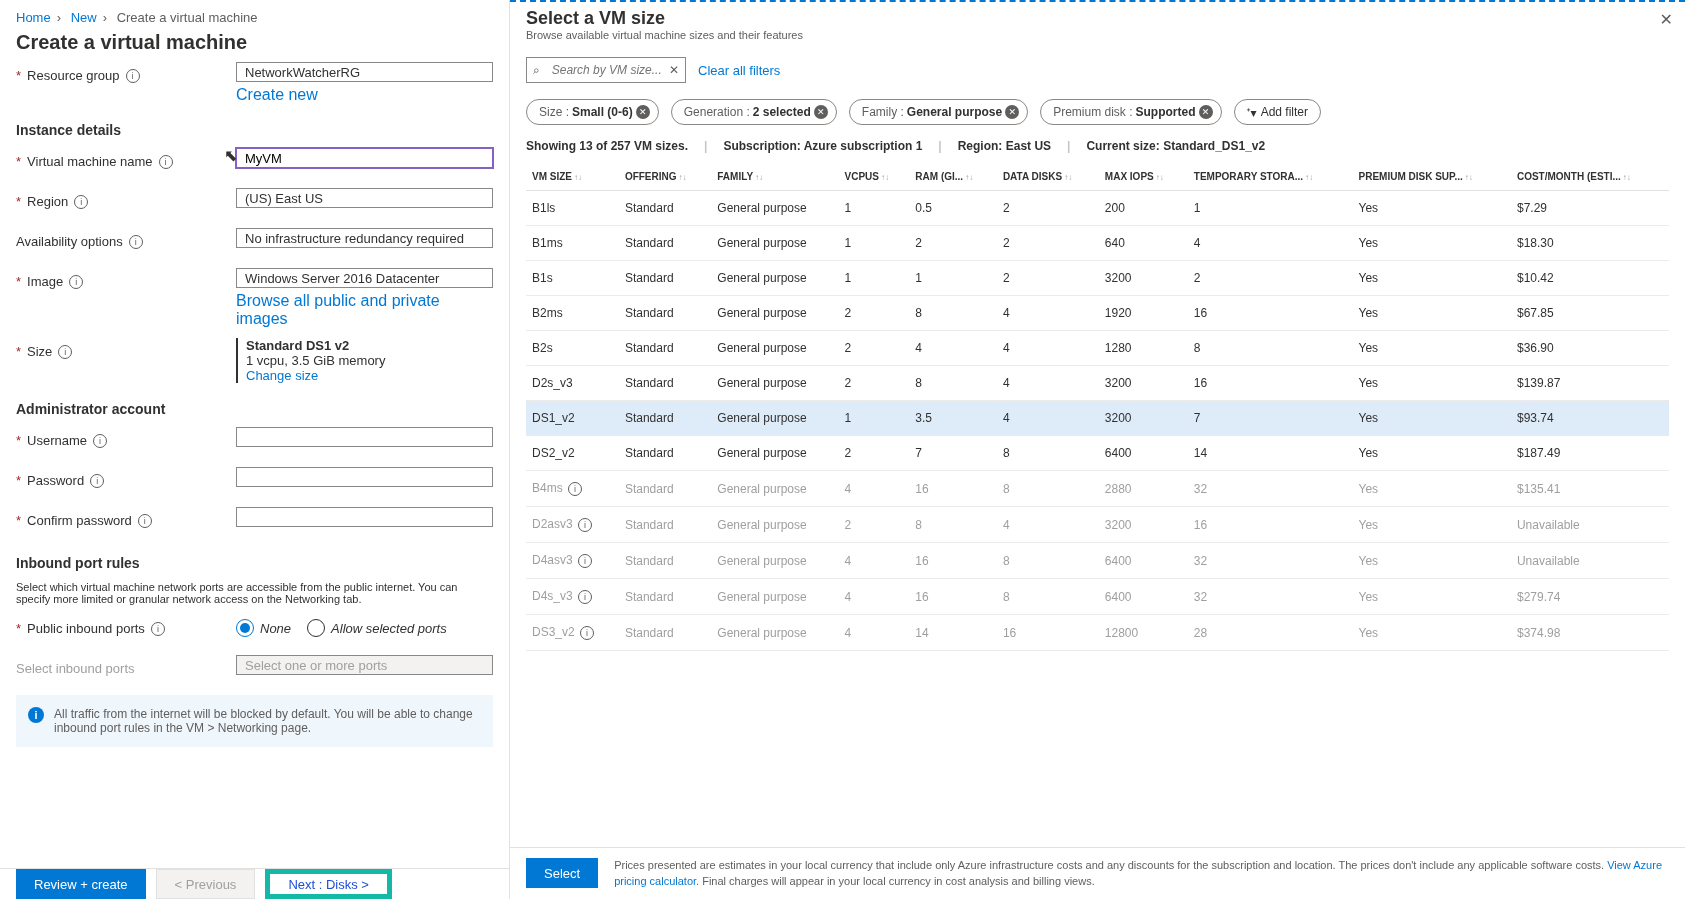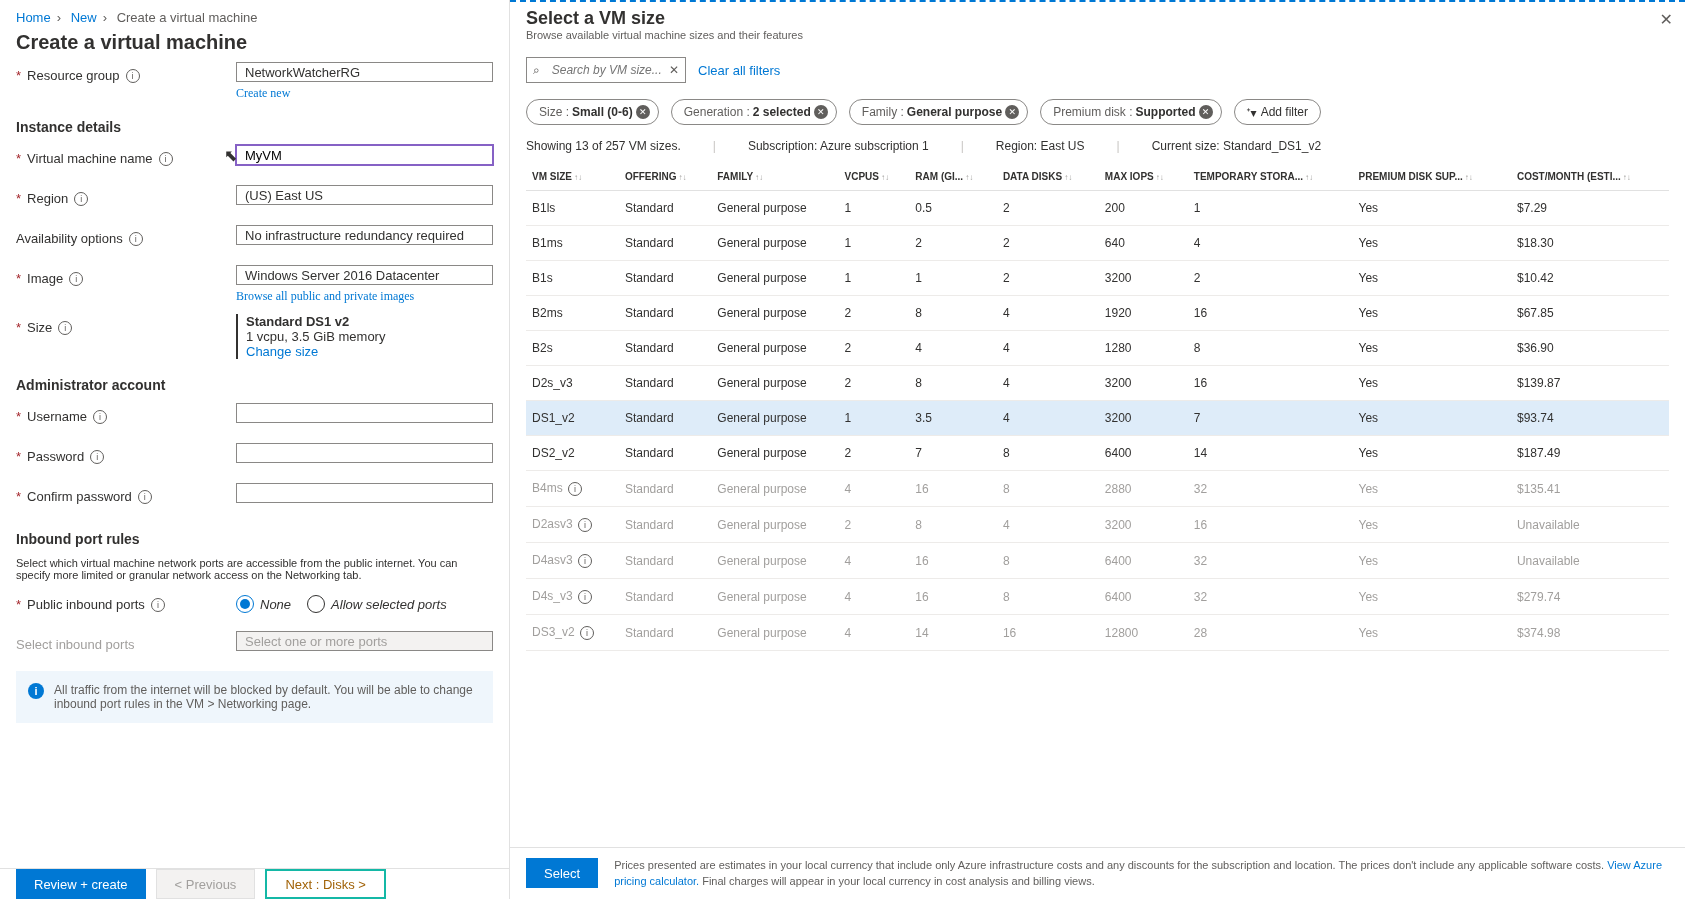--- a/index.html
+++ b/index.html
@@ -22,59 +22,59 @@
 .form-label .req { color: #a4262c; margin-right: 2px; }
 .form-control { flex: 1; }
 .info-icon { display: inline-flex; width: 14px; height: 14px; border: 1px solid #605e5c; border-radius: 50%; font-size: 9px; align-items: center; justify-content: center; color: #605e5c; margin-left: 2px; }
 
 input[type=text], input[type=password], select, .select-box {
   width: 100%; height: 20px; border: 1px solid #8a8886; padding: 0 8px; font-size: 13px; background: #fff;
 }
 .select-box { display: flex; align-items: center; position: relative; }
 .select-box.highlight { border-color: #8661c5; box-shadow: 0 0 0 1px #8661c5; }
 .link { color: #0078d4; font-size: 13px; cursor: pointer; }
-.link-small { font-size: 12px; font-family: Liberation Serif, serif; }
+.link-small { font-size: 16px; }
 
 .size-block { border-left: 2px solid #323130; padding-left: 8px; }
 .size-block .size-name { font-weight: 600; }
 .size-block .size-spec { color: #323130; }
 
 .radio-group { display: flex; gap: 16px; align-items: center; padding-top: 4px; }
 .radio-item { display: flex; align-items: center; gap: 6px; font-style: italic; }
 .radio-outer { width: 18px; height: 18px; border: 1px solid #323130; border-radius: 50%; display: flex; align-items: center; justify-content: center; }
 .radio-outer.checked { border-color: #0078d4; }
 .radio-inner { width: 10px; height: 10px; background: #0078d4; border-radius: 50%; }
 
 .info-box { background: #eff6fc; padding: 12px; display: flex; gap: 10px; margin-top: 10px; font-size: 12px; color: #605e5c; }
 .info-box .info-i { width: 16px; height: 16px; background: #0078d4; color: #fff; border-radius: 50%; display: flex; align-items: center; justify-content: center; font-size: 11px; font-weight: bold; flex-shrink: 0; }
 
 .footer-left { position: absolute; bottom: 0; left: 0; right: 0; border-top: 1px solid #e1e1e1; padding: 0 16px; display: flex; gap: 10px; background: #fff; }
 .btn { height: 30px; padding: 0 18px; border: none; font-size: 13px; cursor: pointer; }
 .btn-primary { background: #0078d4; color: #fff; }
-.btn-secondary { background: #fff; border: 2px solid #14b8a6; color: #a16207; }
+.btn-secondary { background: #fff; border: 5px solid #14b8a6; color: #1d4ed8; }
 .btn-disabled { background: #f3f2f1; color: #a19f9d; border: 1px solid #e1e1e1; cursor: not-allowed; }
 
 .right-header { padding: 6px 16px 8px; position: relative; }
 .right-header h2 { font-size: 18px; font-weight: 600; }
 .right-header .sub { font-size: 11px; color: #605e5c; }
 .close-x { position: absolute; right: 12px; top: 8px; font-size: 16px; color: #605e5c; cursor: pointer; }
 
 .filter-bar { padding: 8px 16px; display: flex; gap: 12px; align-items: center; flex-wrap: wrap; }
 .search-box { position: relative; width: 160px; height: 26px; border: 1px solid #8a8886; display: flex; align-items: center; padding: 0 6px; }
 .search-box input { border: none; outline: none; flex: 1; font-size: 12px; font-style: italic; color: #605e5c; }
 .search-box .x { font-size: 12px; color: #605e5c; cursor: pointer; }
 .search-box .mag { font-size: 12px; color: #605e5c; margin-right: 4px; }
 
 .filter-pill { height: 26px; border: 1px solid #8a8886; border-radius: 13px; padding: 0 8px 0 12px; display: flex; align-items: center; gap: 3px; font-size: 12px; background: #fff; }
 .filter-pill .lbl { color: #605e5c; }
 .filter-pill .val { font-weight: 600; color: #323130; }
 .filter-pill .x { width: 14px; height: 14px; background: #605e5c; color: #fff; border-radius: 50%; display: flex; align-items: center; justify-content: center; font-size: 9px; cursor: pointer; }
 .add-filter { height: 26px; border: 1px solid #8a8886; border-radius: 13px; padding: 0 12px; display: flex; align-items: center; gap: 4px; font-size: 12px; background: #fff; cursor: pointer; }
 
-.summary-bar { padding: 6px 16px 10px; font-size: 12px; color: #323130; display: flex; gap: 32px; align-items: center; }
+.summary-bar { padding: 6px 16px 10px; font-size: 12px; color: #323130; display: flex; gap: 16px; align-items: center; font-weight: bold; }
 .summary-bar .sep2 { color: #c8c6c4; }
 
 .table-wrap { flex: 1; overflow: auto; padding: 0 16px; }
 table { width: 100%; border-collapse: collapse; font-size: 12px; }
 thead th { text-align: left; font-size: 10px; font-weight: 600; color: #323130; padding: 8px 6px; border-bottom: 1px solid #e1e1e1; text-transform: uppercase; position: relative; }
 thead th .sort { font-size: 8px; color: #a19f9d; margin-left: 2px; }
 tbody td { padding: 10px 6px; border-bottom: 1px solid #edebe9; }
 tbody tr.selected { background: #deecf9; }
 tbody tr.dim td { color: #a19f9d; }
 

